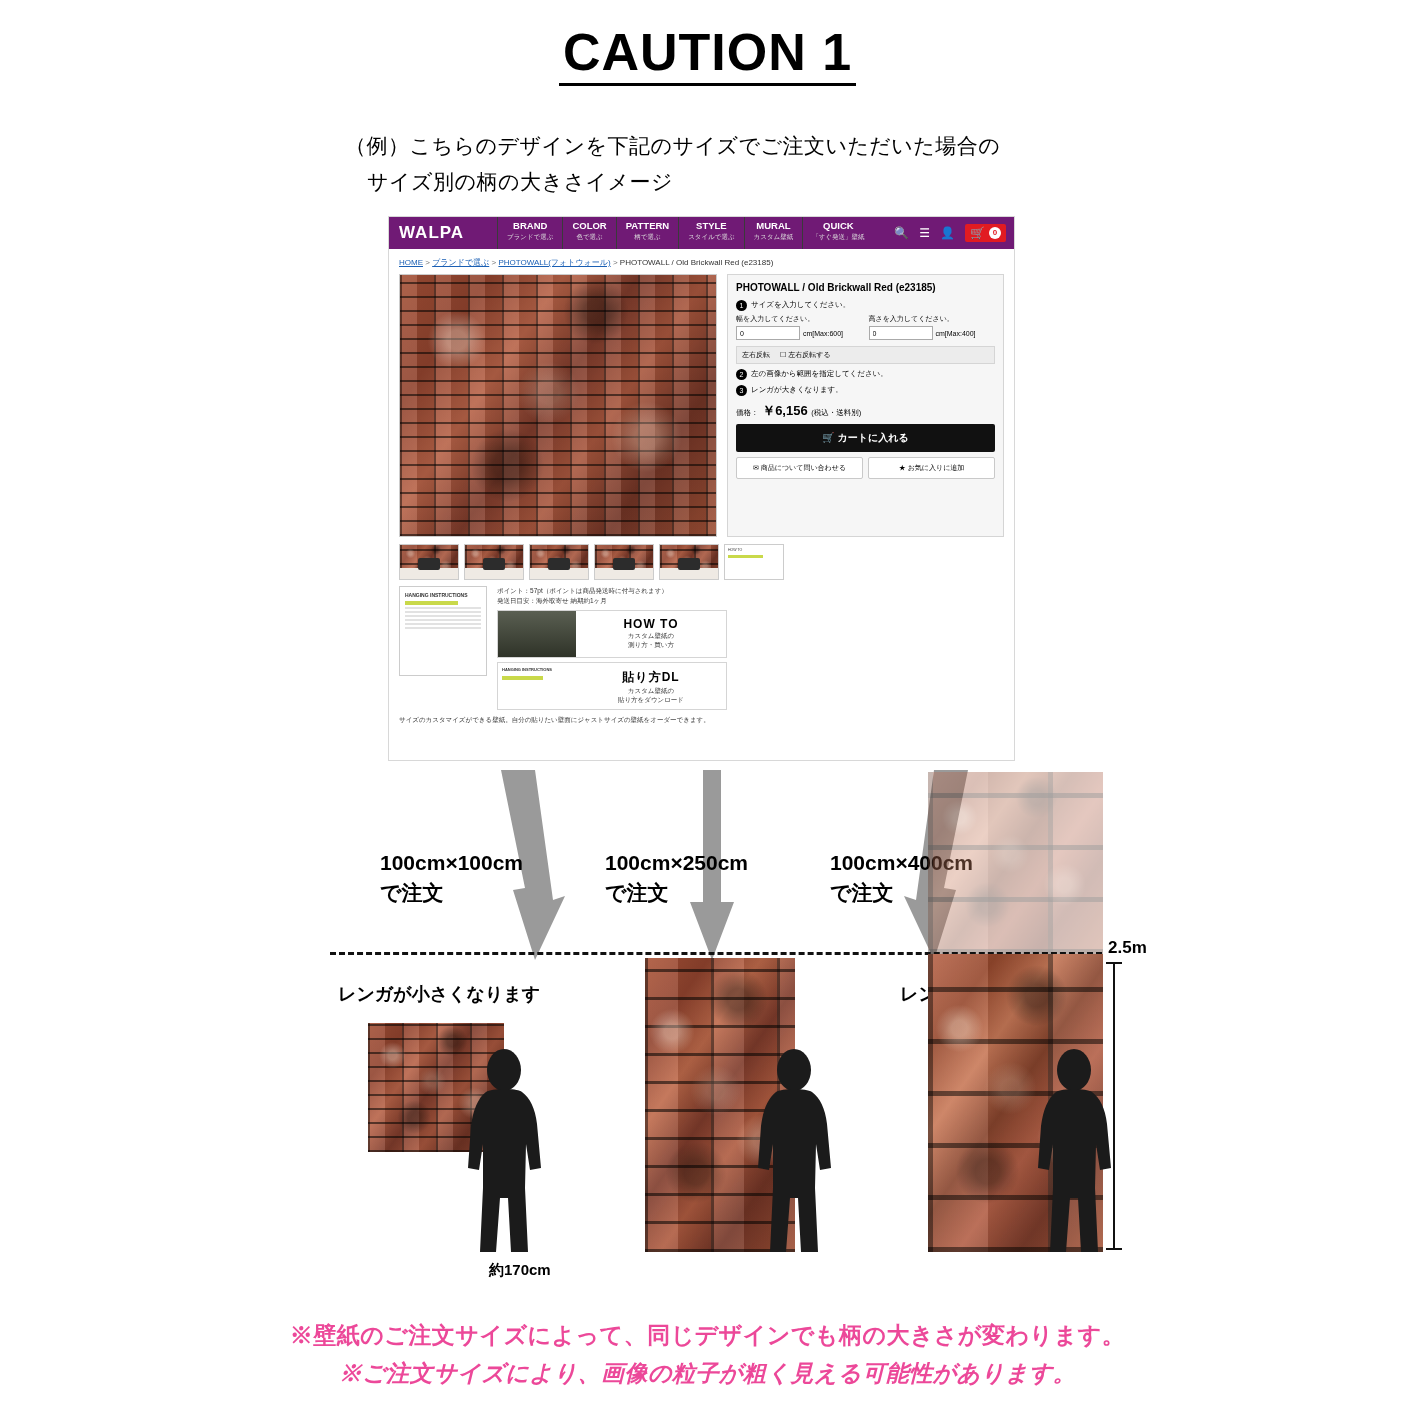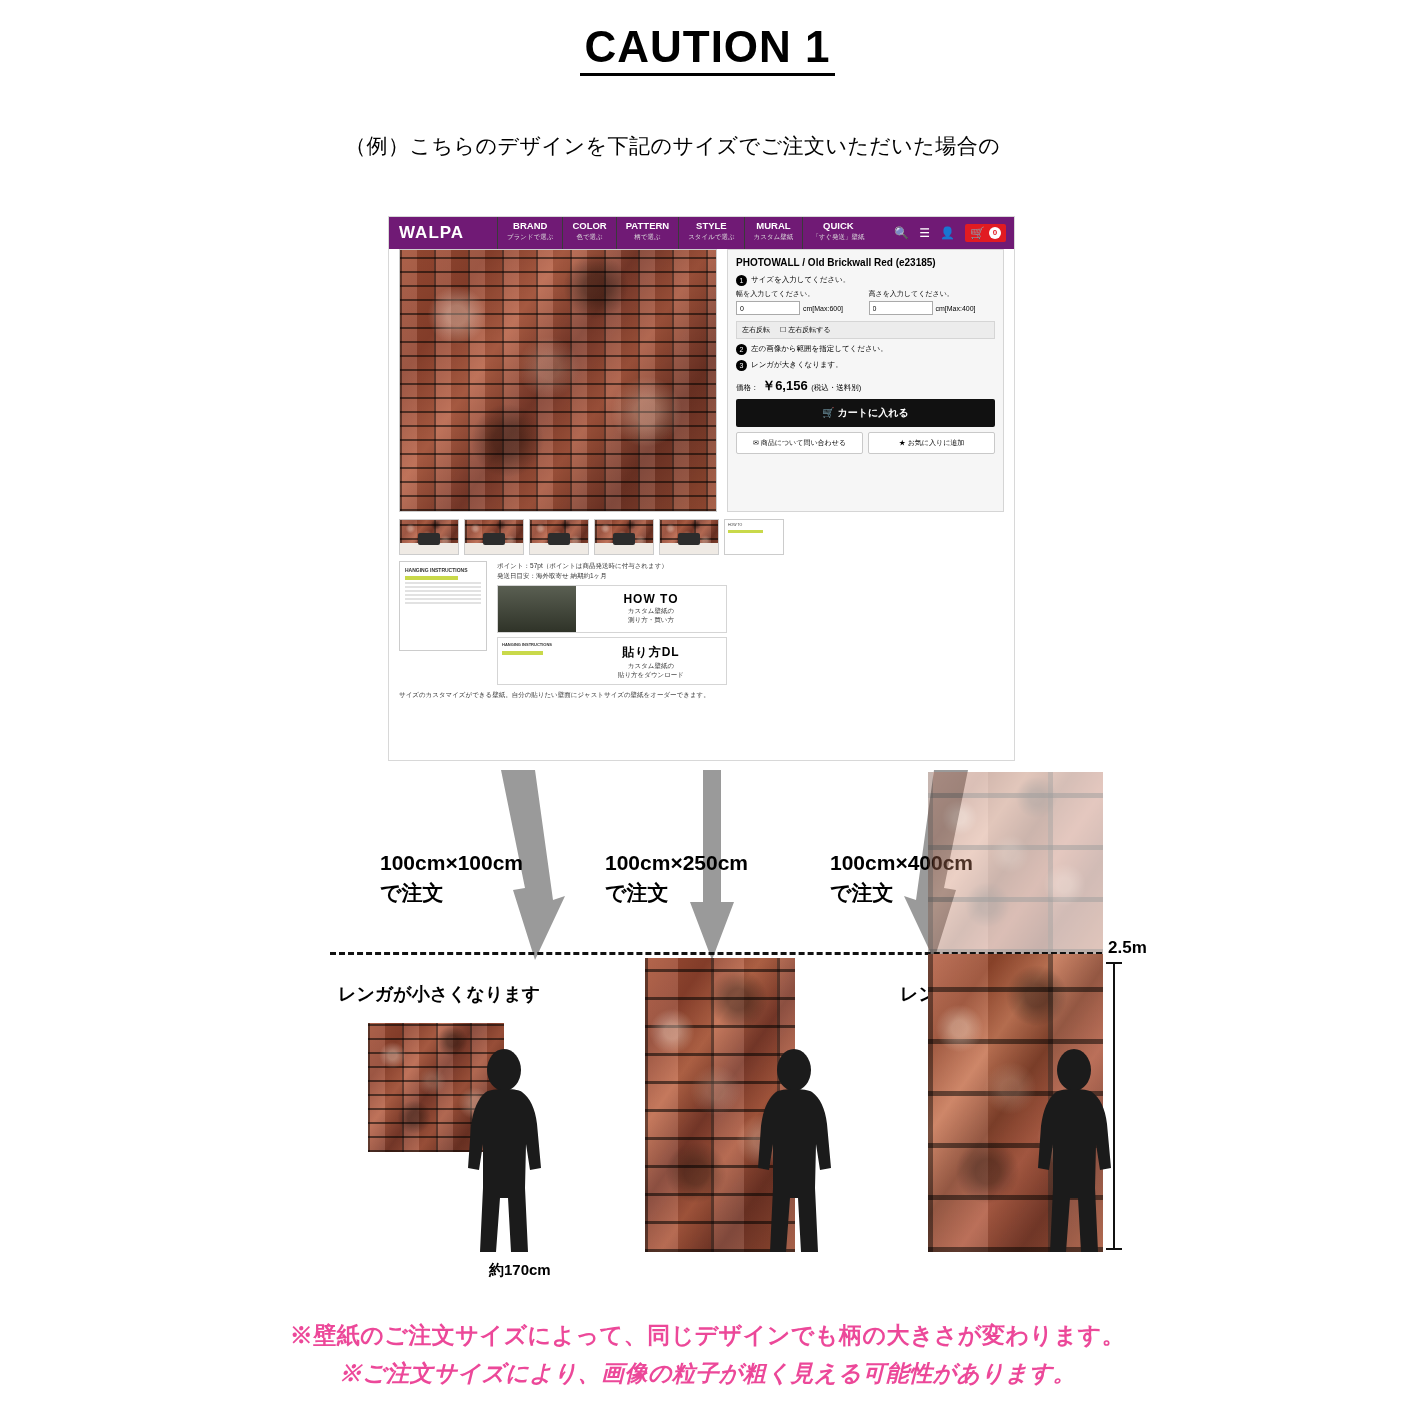--- a/index.html
+++ b/index.html
@@ -4,21 +4,21 @@
 <style>
   html,body{margin:0;padding:0;}
   body{
     width:1415px;height:1415px;background:#ffffff;
     font-family:"Liberation Sans", sans-serif;color:#000;
     position:relative;overflow:hidden;
   }
   
   .caution-title{
     position:absolute;top:22px;left:0;width:100%;text-align:center;
-    font-size:44px;font-weight:bold;letter-spacing:1px;
+    font-size:52px;font-weight:bold;letter-spacing:1px;
   }
   .caution-title span{border-bottom:3px solid #000;padding:0 4px 2px 4px;}
 
   .lead{
     position:absolute;top:128px;left:345px;width:820px;
     font-size:21px;line-height:1.7;letter-spacing:0.5px;
   }
   .lead .l2{display:block;margin-left:22px;}
 
   
@@ -170,20 +170,21 @@
 </style>
 </head>
 <body>
 
 <div class="caution-title">
   <span>CAUTION 1</span>
 </div>
 
 <div class="lead">
   <span>（例）こちらのデザインを下記のサイズでご注文いただいた場合の</span>
+  <span class="l2">サイズ別の柄の大きさイメージ</span>
 </div>
 
 <div class="shot">
 
   <div class="shot-header">
     <div class="logo">WALPA</div>
 
     <div class="navitem">
       <div class="n1">BRAND</div>
       <div class="n2">ブランドで選ぶ</div>
@@ -213,20 +214,29 @@
       <div class="ic">🔍</div>
       <div class="ic">☰</div>
       <div class="ic">👤</div>
       <div class="cartwrap">
         <span class="ic">🛒</span>
         <span class="badge">0</span>
       </div>
     </div>
   </div>
 
+  <div class="crumb">
+    <a>HOME</a>
+    <span class="sep">&gt;</span>
+    <a>ブランドで選ぶ</a>
+    <span class="sep">&gt;</span>
+    <a>PHOTOWALL(フォトウォール)</a>
+    <span class="sep">&gt;</span>
+    <span>PHOTOWALL / Old Brickwall Red (e23185)</span>
+  </div>
 
   <div class="shot-body">
     <div class="mainimg">
       <div class="brick"></div>
     </div>
 
     <div class="sidepane">
       <div class="prodtitle">PHOTOWALL / Old Brickwall Red (e23185)</div>
 
       <div class="step">

